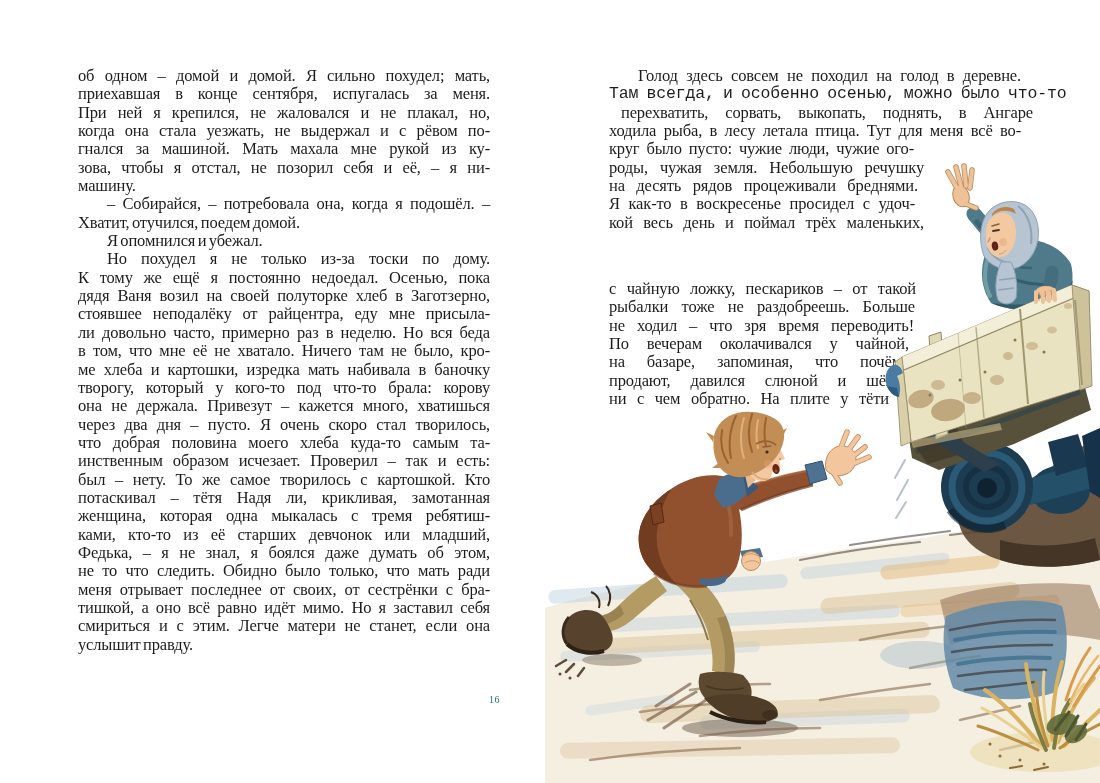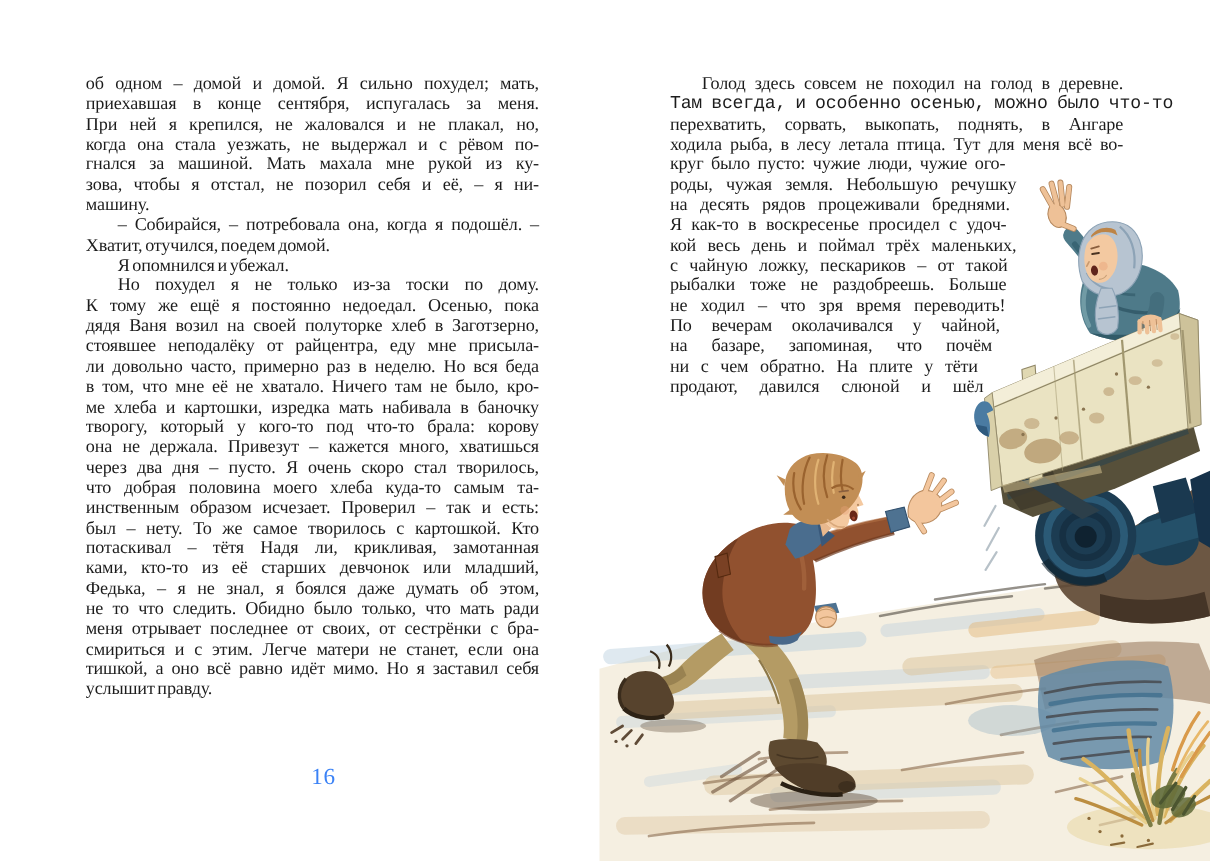--- a/index.html
+++ b/index.html
@@ -7,22 +7,22 @@
     position:relative;width:1100px;height:783px;background:#ffffff;overflow:hidden;
     font-family:"Liberation Serif","DejaVu Serif",serif;color:#1c1c1c;
   }
   .page-text{position:absolute;top:67px;width:412px;font-size:16.5px;
     letter-spacing:-0.15px;word-spacing:-1.5px;}
   .page-text-left{left:78px;}
   .page-text-right{left:609px;}
   .line{height:18.35px;line-height:18.35px;text-align:justify;text-align-last:justify;white-space:nowrap;overflow:visible;}
   .line.ind{text-indent:29px;}
   .line.end{text-align-last:left;}
-  .page-number{position:absolute;left:88px;top:694px;width:412px;text-align:center;
-    font-size:21px;letter-spacing:.5px;color:#3b82f6;}
+  .page-number{position:absolute;left:88px;top:694px;width:412px;text-align:right;
+    font-size:10px;letter-spacing:.5px;color:#0f766e;}
   .illustration{position:absolute;left:540px;top:140px;width:560px;height:643px;}
 </style>
 </head>
 <body>
 
 <div class="spread">
 
   <div class="page-text page-text-left">
       <div class="line">об одном – домой и домой. Я сильно похудел; мать,</div>
       <div class="line">приехавшая в конце сентября, испугалась за меня.</div>
@@ -41,48 +41,49 @@
       <div class="line">ли довольно часто, примерно раз в неделю. Но вся беда</div>
       <div class="line">в том, что мне её не хватало. Ничего там не было, кро-</div>
       <div class="line">ме хлеба и картошки, изредка мать набивала в баночку</div>
       <div class="line">творогу, который у кого-то под что-то брала: корову</div>
       <div class="line">она не держала. Привезут – кажется много, хватишься</div>
       <div class="line">через два дня – пусто. Я очень скоро стал творилось,</div>
       <div class="line">что добрая половина моего хлеба куда-то самым та-</div>
       <div class="line">инственным образом исчезает. Проверил – так и есть:</div>
       <div class="line">был – нету. То же самое творилось с картошкой. Кто</div>
       <div class="line">потаскивал – тётя Надя ли, крикливая, замотанная</div>
+      <div class="line">женщина, которая одна мыкалась с тремя ребятиш-</div>
       <div class="line">ками, кто-то из её старших девчонок или младший,</div>
       <div class="line">Федька, – я не знал, я боялся даже думать об этом,</div>
       <div class="line">не то что следить. Обидно было только, что мать ради</div>
       <div class="line">меня отрывает последнее от своих, от сестрёнки с бра-</div>
+      <div class="line">тишкой, а оно всё равно идёт мимо. Но я заставил себя</div>
       <div class="line">смириться и с этим. Легче матери не станет, если она</div>
-      <div class="line">тишкой, а оно всё равно идёт мимо. Но я заставил себя</div>
       <div class="line end">услышит правду.</div>
     </div>
 
   <div class="page-number">16</div>
 
   <div class="page-text page-text-right">
       <div class="line ind" style="width: 412px;">Голод здесь совсем не походил на голод в деревне.</div>
       <div class="line" style="width: 412px; font-family: Liberation Mono, monospace;">Там всегда, и особенно осенью, можно было что-то</div>
-      <div class="line" style="width: 412px;">перехватить, сорвать, выкопать, поднять, в Ангаре</div>
+      <div class="line" style="width: 412px; margin-left: 12px;">перехватить, сорвать, выкопать, поднять, в Ангаре</div>
       <div class="line" style="width: 412px;">ходила рыба, в лесу летала птица. Тут для меня всё во-</div>
       <div class="line" style="width: 305px;">круг было пусто: чужие люди, чужие ого-</div>
       <div class="line" style="width: 315px;">роды, чужая земля. Небольшую речушку</div>
       <div class="line" style="width: 309px;">на десять рядов процеживали бреднями.</div>
       <div class="line" style="width: 306px;">Я как-то в воскресенье просидел с удоч-</div>
       <div class="line" style="width: 315px; font-family: Liberation Serif, serif;">кой весь день и поймал трёх маленьких,</div>
-      <div class="line" style="width: 307px;">с чайную ложку, пескариков – от такой</div>
+      <div class="line" style="width: 307px; margin-top: 48px;">с чайную ложку, пескариков – от такой</div>
       <div class="line" style="width: 306px;">рыбалки тоже не раздобреешь. Больше</div>
       <div class="line" style="width: 305px;">не ходил – что зря время переводить!</div>
       <div class="line" style="width: 300px;">По вечерам околачивался у чайной,</div>
       <div class="line" style="width: 293px;">на базаре, запоминая, что почём</div>
+      <div class="line" style="width: 285px;">продают, давился слюной и шёл</div>
       <div class="line" style="width: 280px;">ни с чем обратно. На плите у тёти</div>
-      <div class="line" style="width: 285px;">продают, давился слюной и шёл</div>
     </div>
 
   <svg class="illustration" viewBox="540 140 560 643" xmlns="http://www.w3.org/2000/svg" aria-label="Акварель: мальчик в коричневой куртке бежит по раскисшей дороге за отъезжающим грузовиком; из кузова ему машет рукой женщина в платке.">
 
     <g>
       <path d="M 545,608 C 640,580 740,566 840,550 C 920,538 990,532 1040,505 C 1070,488 1090,465 1100,450 L 1100,783 L 545,783 Z" fill="#ecdfc4" opacity="0.5"></path>
       <rect x="548" y="582" width="240" height="14" rx="7" fill="#b9cedd" opacity="0.45" transform="rotate(-4 668 589)"></rect>
       <rect x="600" y="612" width="300" height="13" rx="6" fill="#b9cedd" opacity="0.4" transform="rotate(-3 750 618)"></rect>
       <rect x="560" y="646" width="200" height="11" rx="5" fill="#b9cedd" opacity="0.35" transform="rotate(-3 660 651)"></rect>
       <rect x="700" y="712" width="210" height="14" rx="7" fill="#b9cedd" opacity="0.35" transform="rotate(-2 805 719)"></rect>

